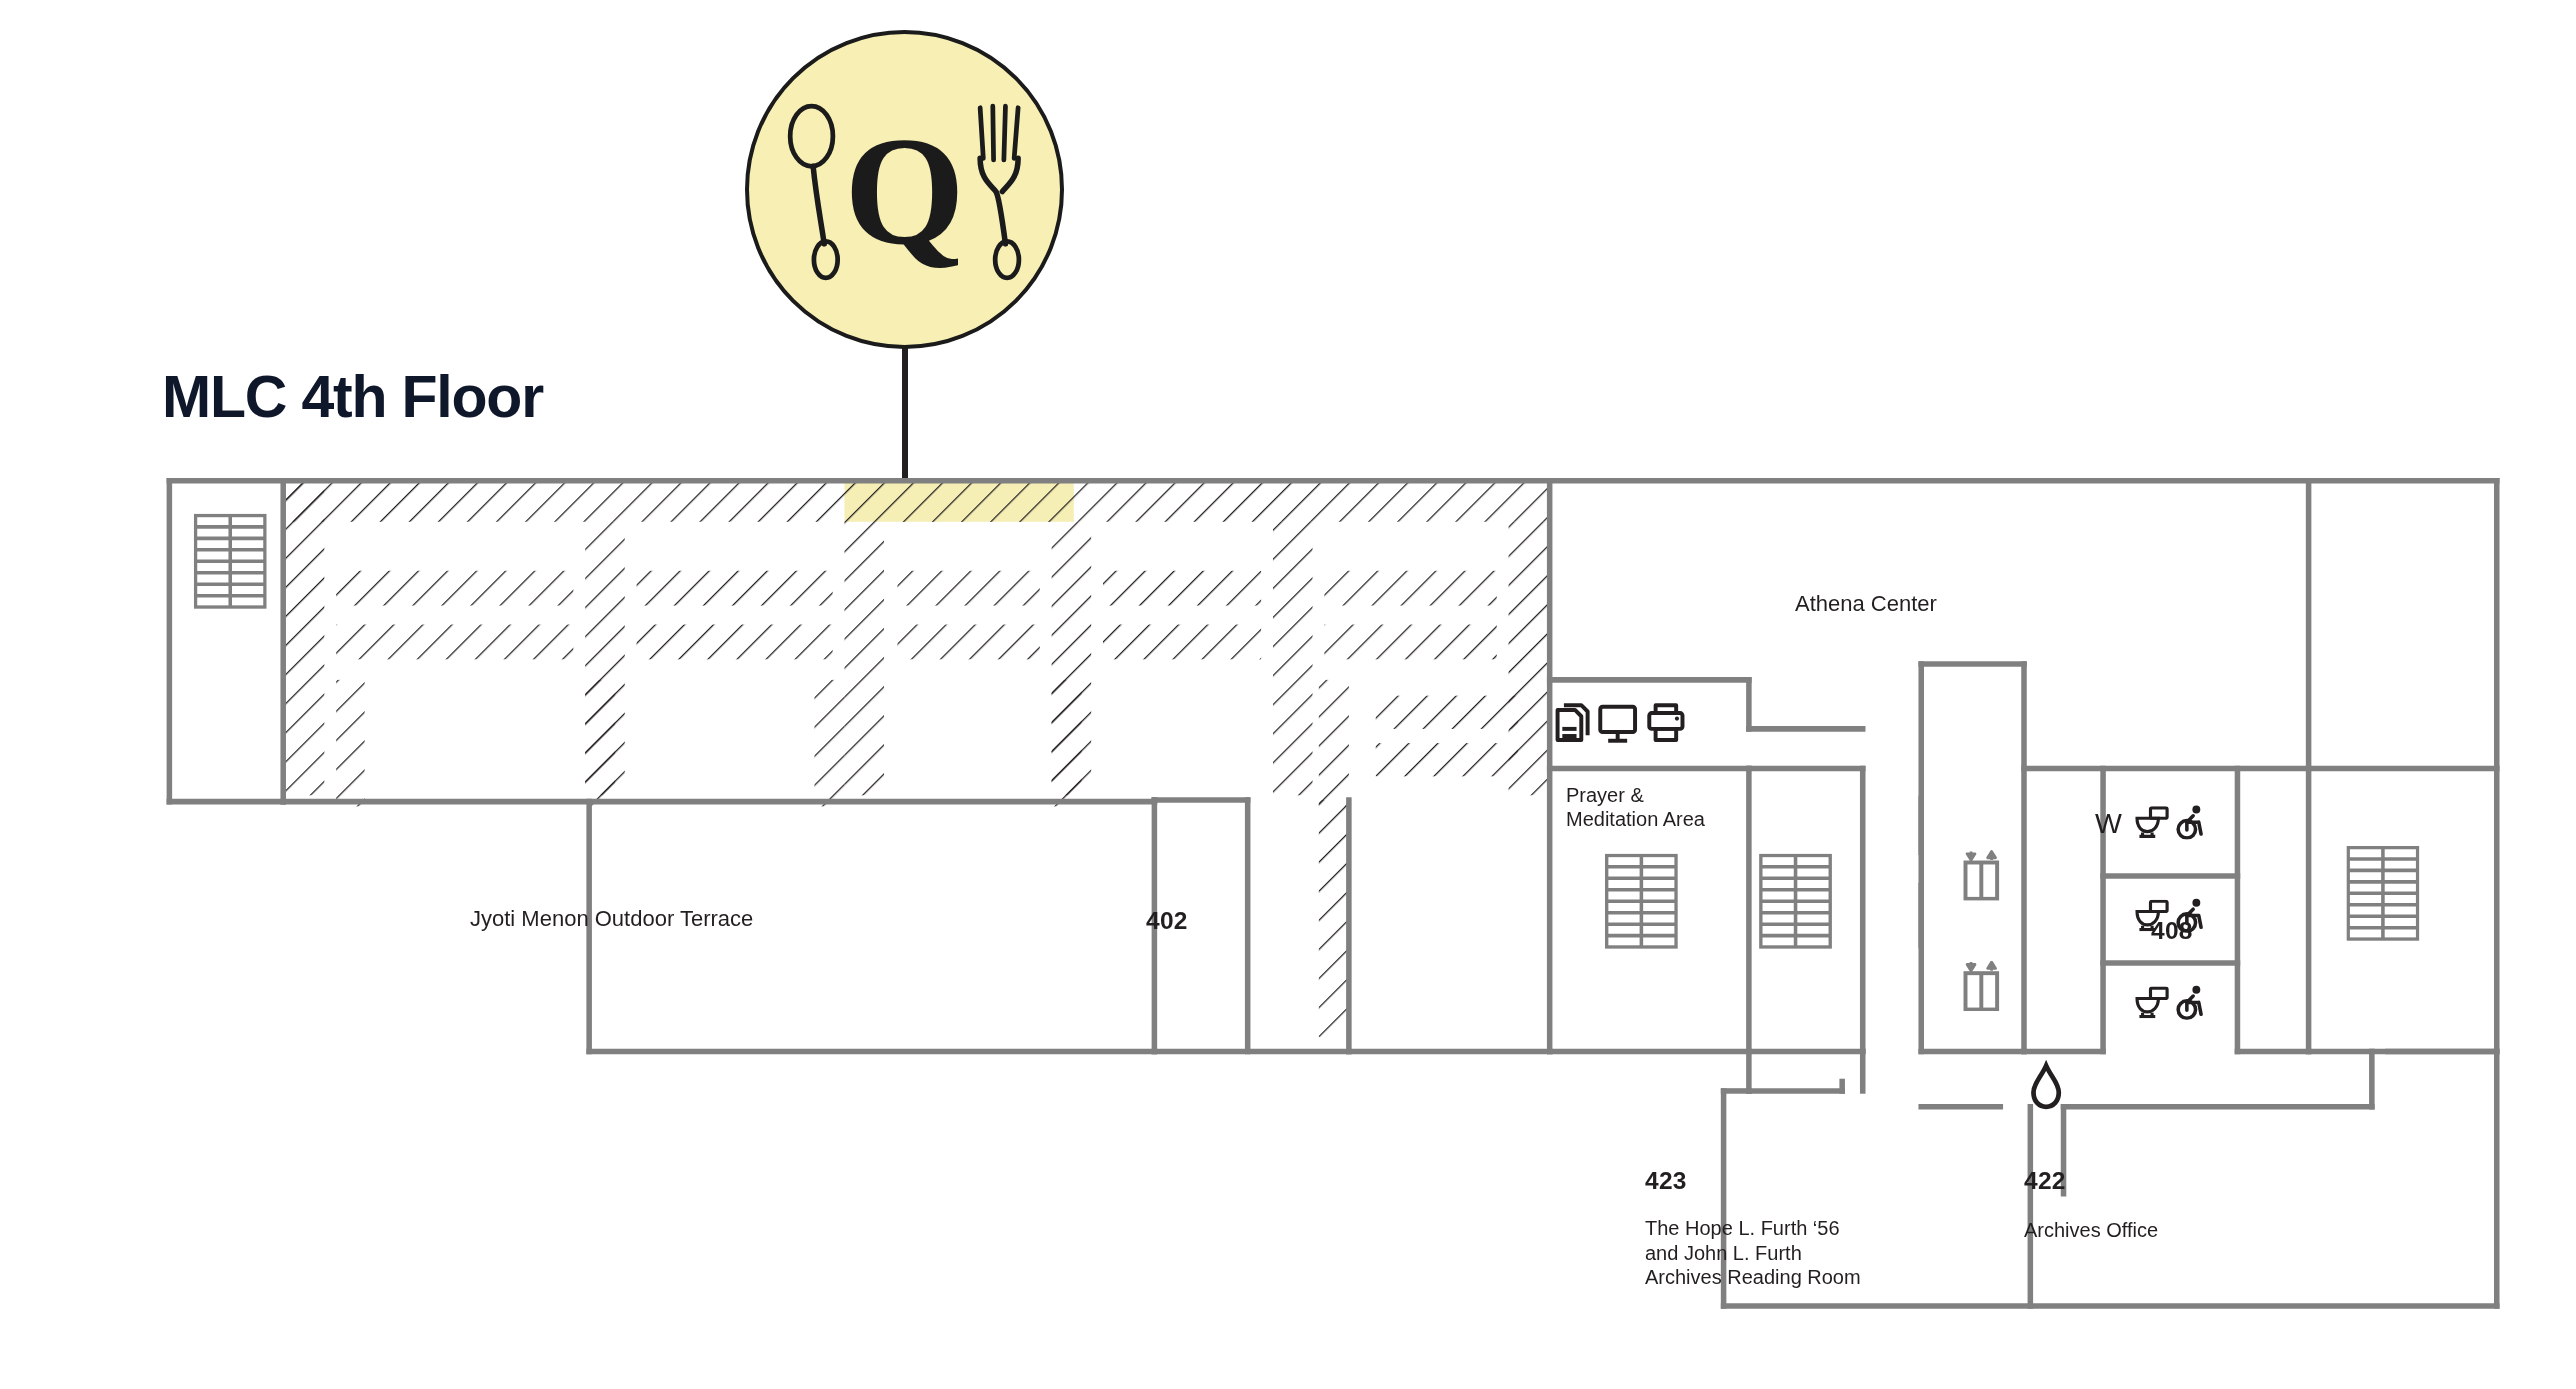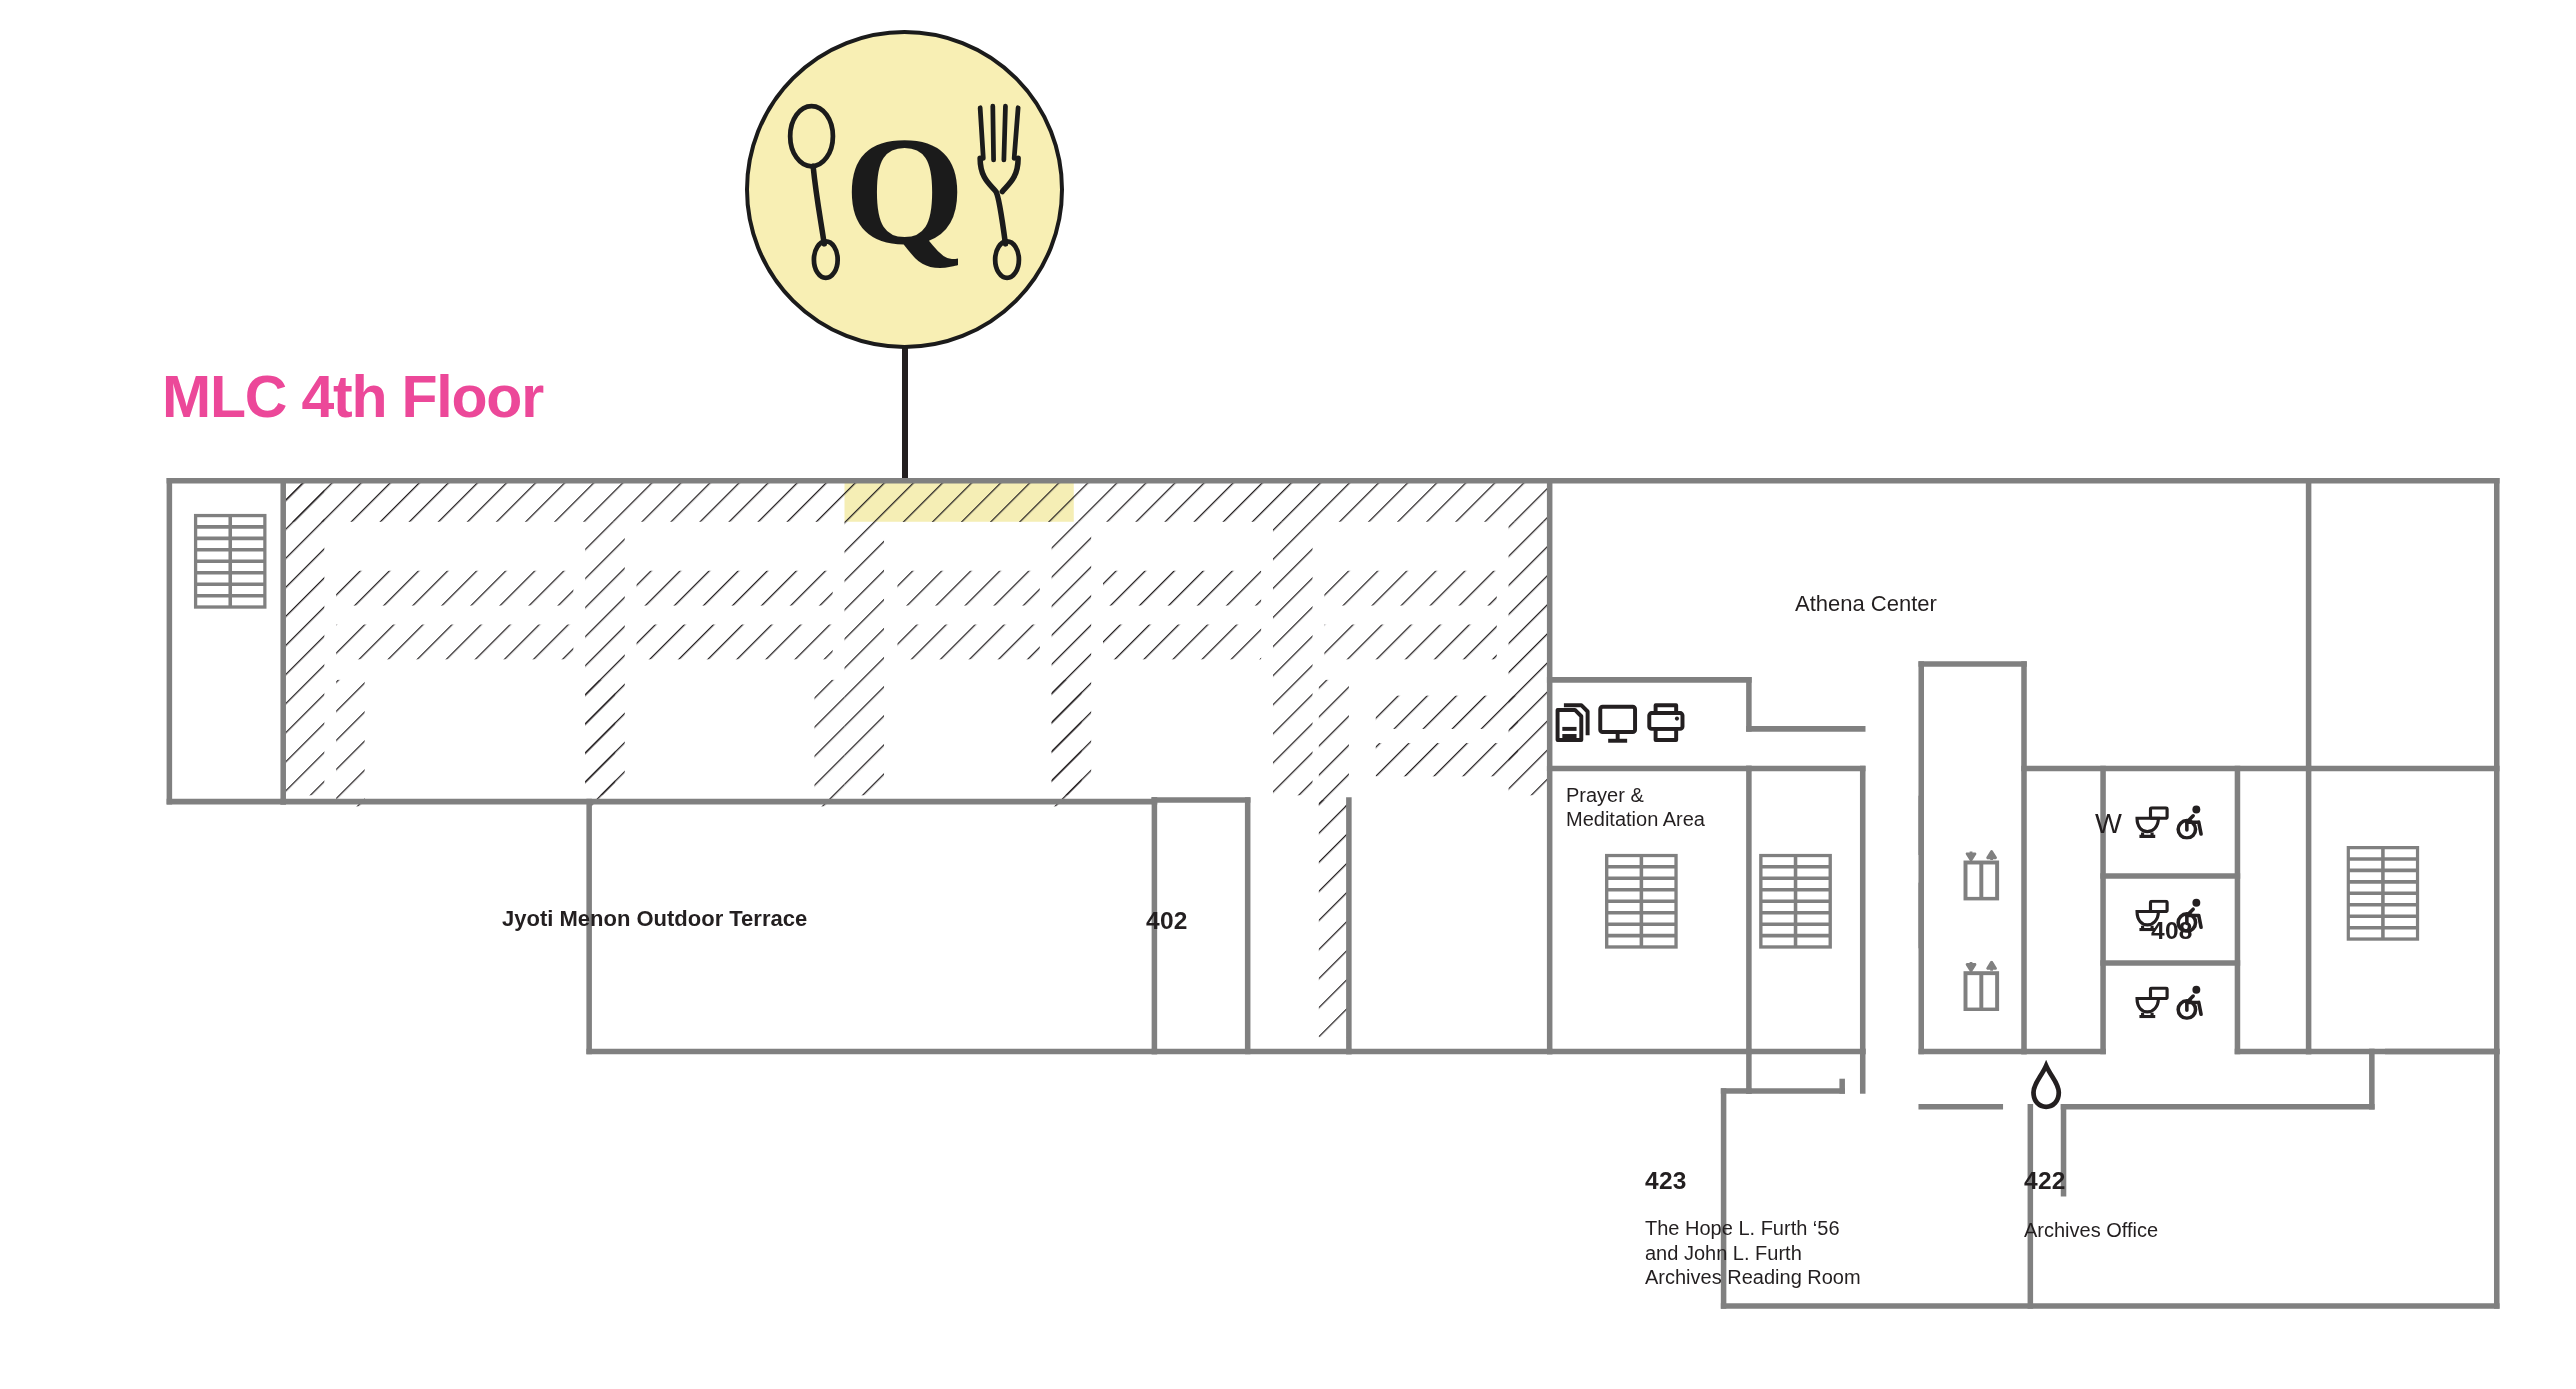--- a/index.html
+++ b/index.html
@@ -24,21 +24,21 @@
   }
 
   
   #page-title {
     position: absolute;
     left: 162px;
     top: 368px;
     font-size: 59px;
     font-weight: 700;
     letter-spacing: -1.2px;
-    color: #ec4899;
+    color: #0f172a;
     white-space: nowrap;
     line-height: 1;
   }
 
   
   #badge-marker {
     position: absolute;
     left: 745px;
     top: 30px;
     width: 319px;
@@ -114,21 +114,21 @@
   .label-room-name {
     font-size: 20px;
     font-weight: 400;
   }
   .label-area-name {
     font-size: 22px;
     font-weight: 400;
   }
 
   #label-athena-center { left: 1795px; top: 591px; width: 411px; }
-  #label-terrace       { left: 502px;  top: 906px; width: 648px; font-weight: bold; }
+  #label-terrace       { left: 470px;  top: 906px; width: 648px; }
   #label-402           { left: 1146px; top: 906px; width: 174px; }
   #label-prayer        { left: 1566px; top: 783px;  width: 285px; font-size: 20px; }
   #label-408           { left: 2151px; top: 916px; width: 174px; }
   #label-423           { left: 1645px; top: 1151px; width: 459px; }
   #label-423 .label-room-name { display:block; margin-top: 20px; }
   #label-422           { left: 2024px; top: 1151px; width: 443px; }
   #label-422 .label-room-name { display:block; margin-top: 22px; }
   #label-w-restroom    { left: 2095px; top: 806px; width: 47px; font-size: 28.5px; font-weight: 400; }
 </style>
 </head>

